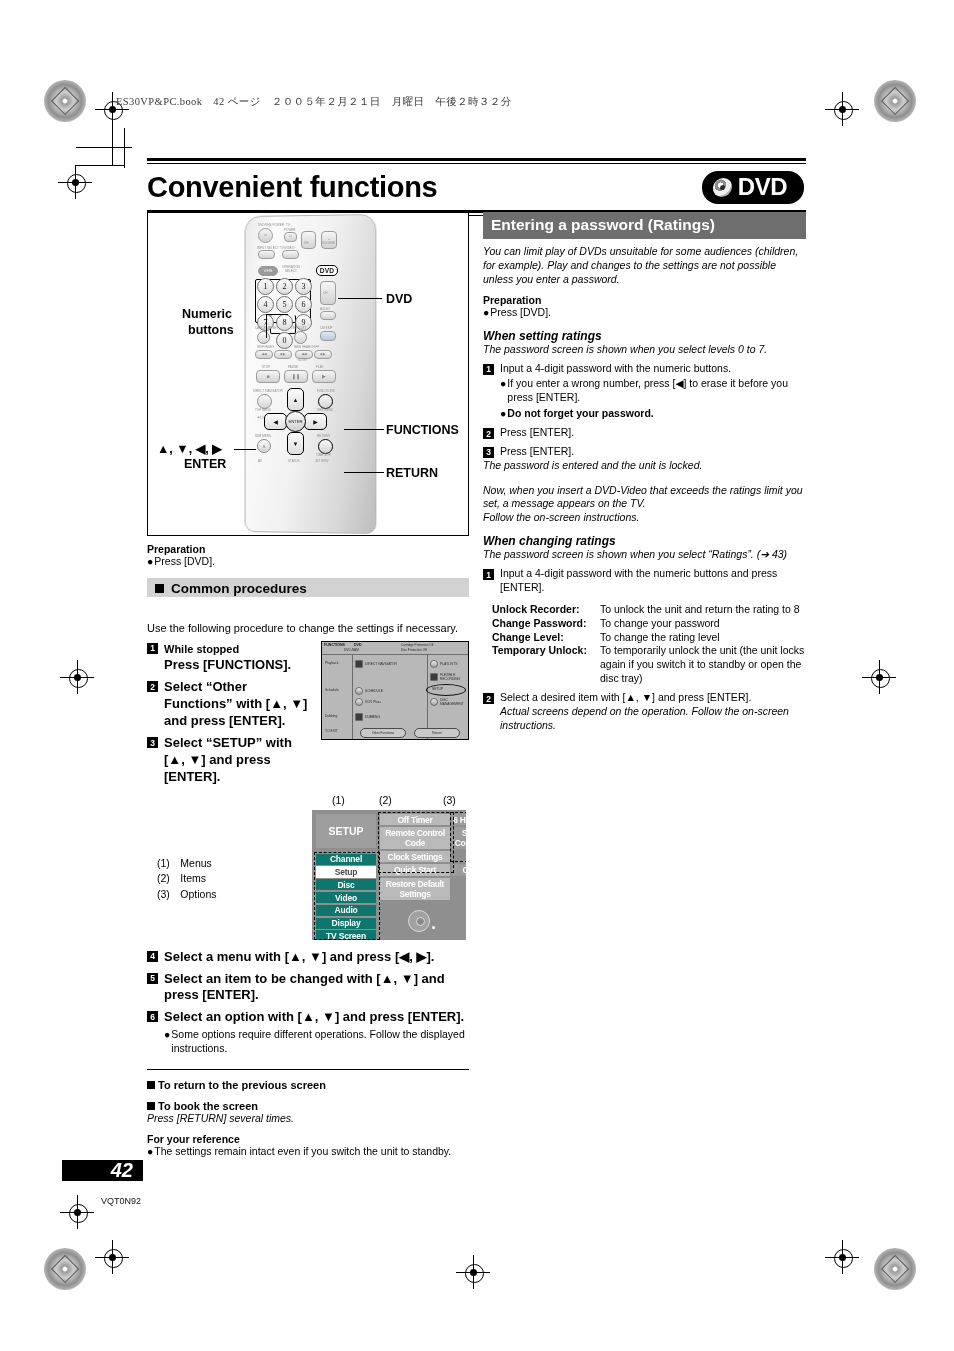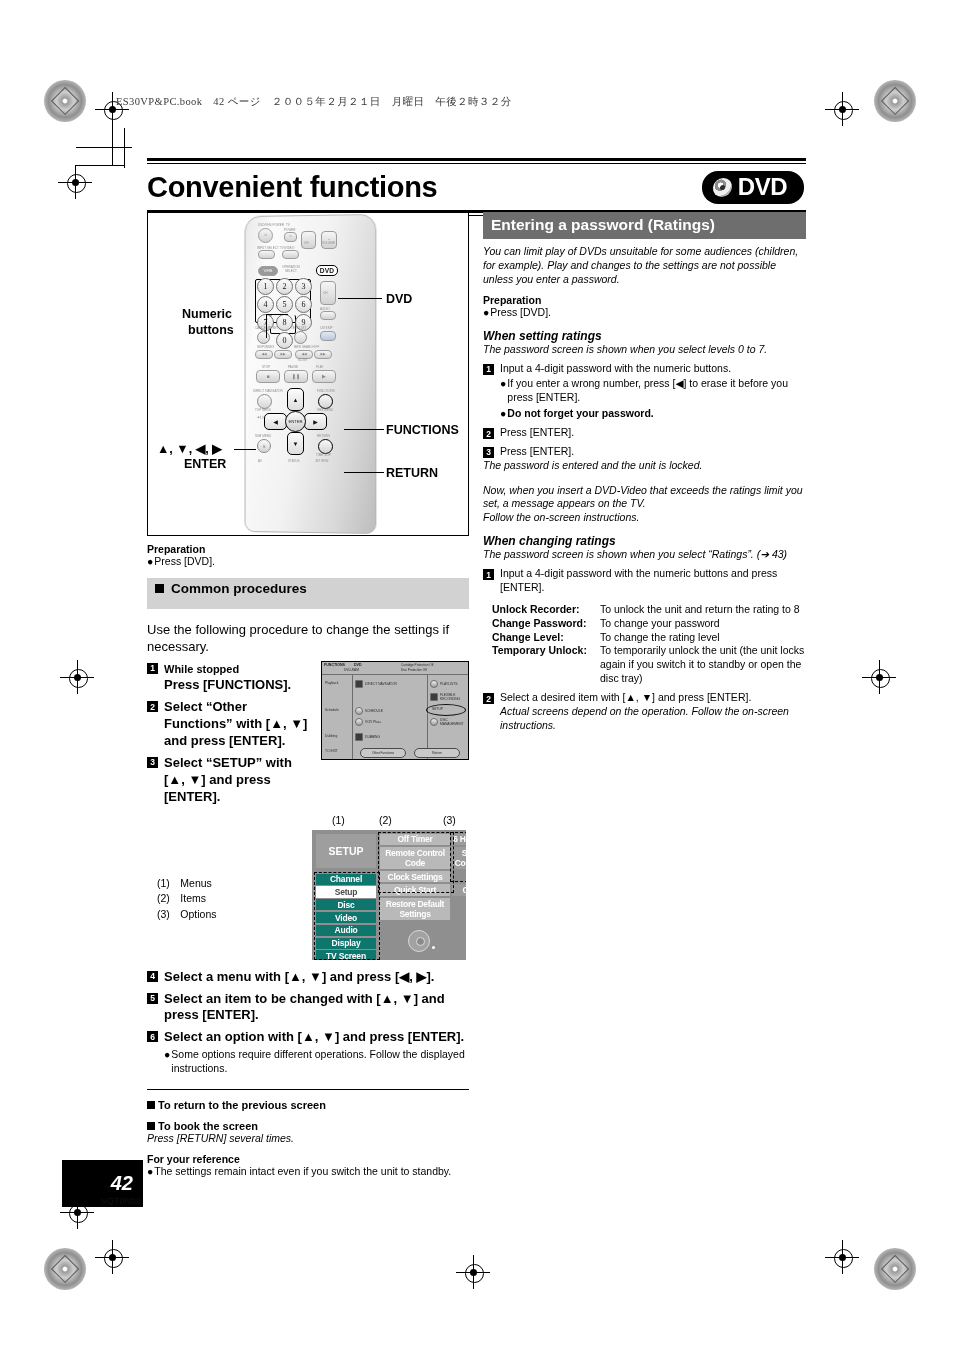--- a/index.html
+++ b/index.html
@@ -89,28 +89,28 @@
   .circk.hl{border:1.3px solid #000;}
 
   .callout{position:absolute;font-size:12.5px;font-weight:bold;white-space:nowrap;}
   .clline{position:absolute;background:#000;height:1px;}
   .clv{position:absolute;background:#000;width:1px;}
 
   
   .secbar{background:#6e6e6e;color:#fff;font-size:15.5px;font-weight:bold;
     padding:4px 8px 5px;margin-top:11px;}
   .subbar{background:#d2d2d2;color:#000;font-size:13.5px;font-weight:bold;
-    padding:3px 8px 13px;margin-top:9px;display:flex;align-items:center;gap:7px;}
+    padding:3px 8px 1px;margin-top:9px;display:flex;align-items:center;gap:7px;}
   .sq{width:9px;height:9px;background:#000;display:inline-block;}
 
   .ptitle{font-size:10.5px;font-weight:bold;margin-top:7px;}
   .body{font-size:10.5px;line-height:1.33;font-style:italic;}
   .bul{font-size:10.5px;line-height:1.33;display:flex;gap:1px;}
   .bul .b{flex:0 0 auto;}
-  .intro{font-size:13px;line-height:1.33;margin-top:12px;}
+  .intro{font-size:11px;line-height:1.33;margin-top:24px;}
 
   .stepn{display:inline-flex;width:11px;height:11px;background:#000;color:#fff;
     font-size:8.5px;font-weight:bold;align-items:center;justify-content:center;
     flex:0 0 auto;margin-top:2px;}
   .step{display:flex;gap:6px;margin-top:5px;}
   .step .txt{font-size:13px;font-weight:bold;line-height:1.3;}
   .step.sm .txt{font-size:10.5px;font-weight:normal;}
   .stepsub{font-size:10.5px;line-height:1.33;margin:2px 0 0 17px;display:flex;gap:1px;}
 
   .hrule{height:1px;background:#000;margin:13px 0 6px;}
@@ -162,21 +162,21 @@
   .legend{position:absolute;left:10px;top:62px;font-size:10.5px;line-height:1.48;}
 
   
   .dl{margin-top:8px;font-size:10.5px;line-height:1.33;}
   .dl .row{display:flex;margin-bottom:0;}
   .dl .dt{font-weight:bold;width:108px;flex:0 0 auto;padding-left:9px;}
   .dl .dd{flex:1;}
   .ital{font-style:italic;font-weight:bold;font-size:12px;margin-top:9px;}
 
   
-  .pagenum{position:absolute;left:62px;top:1160px;width:81px;height:47px;background:#000;
+  .pagenum{position:absolute;left:62px;top:1160px;width:81px;height:21px;background:#000;
     color:#fff;font-size:20px;font-weight:bold;font-style:italic;
     display:flex;align-items:center;justify-content:flex-end;padding-right:10px;box-sizing:border-box;}
   .vqt{position:absolute;left:101px;top:1196px;font-size:9px;color:#111;}
 </style>
 </head>
 <body>
 
 <div class="page">
 
   <div class="starmark" style="left:44px;top:80px;"></div>

